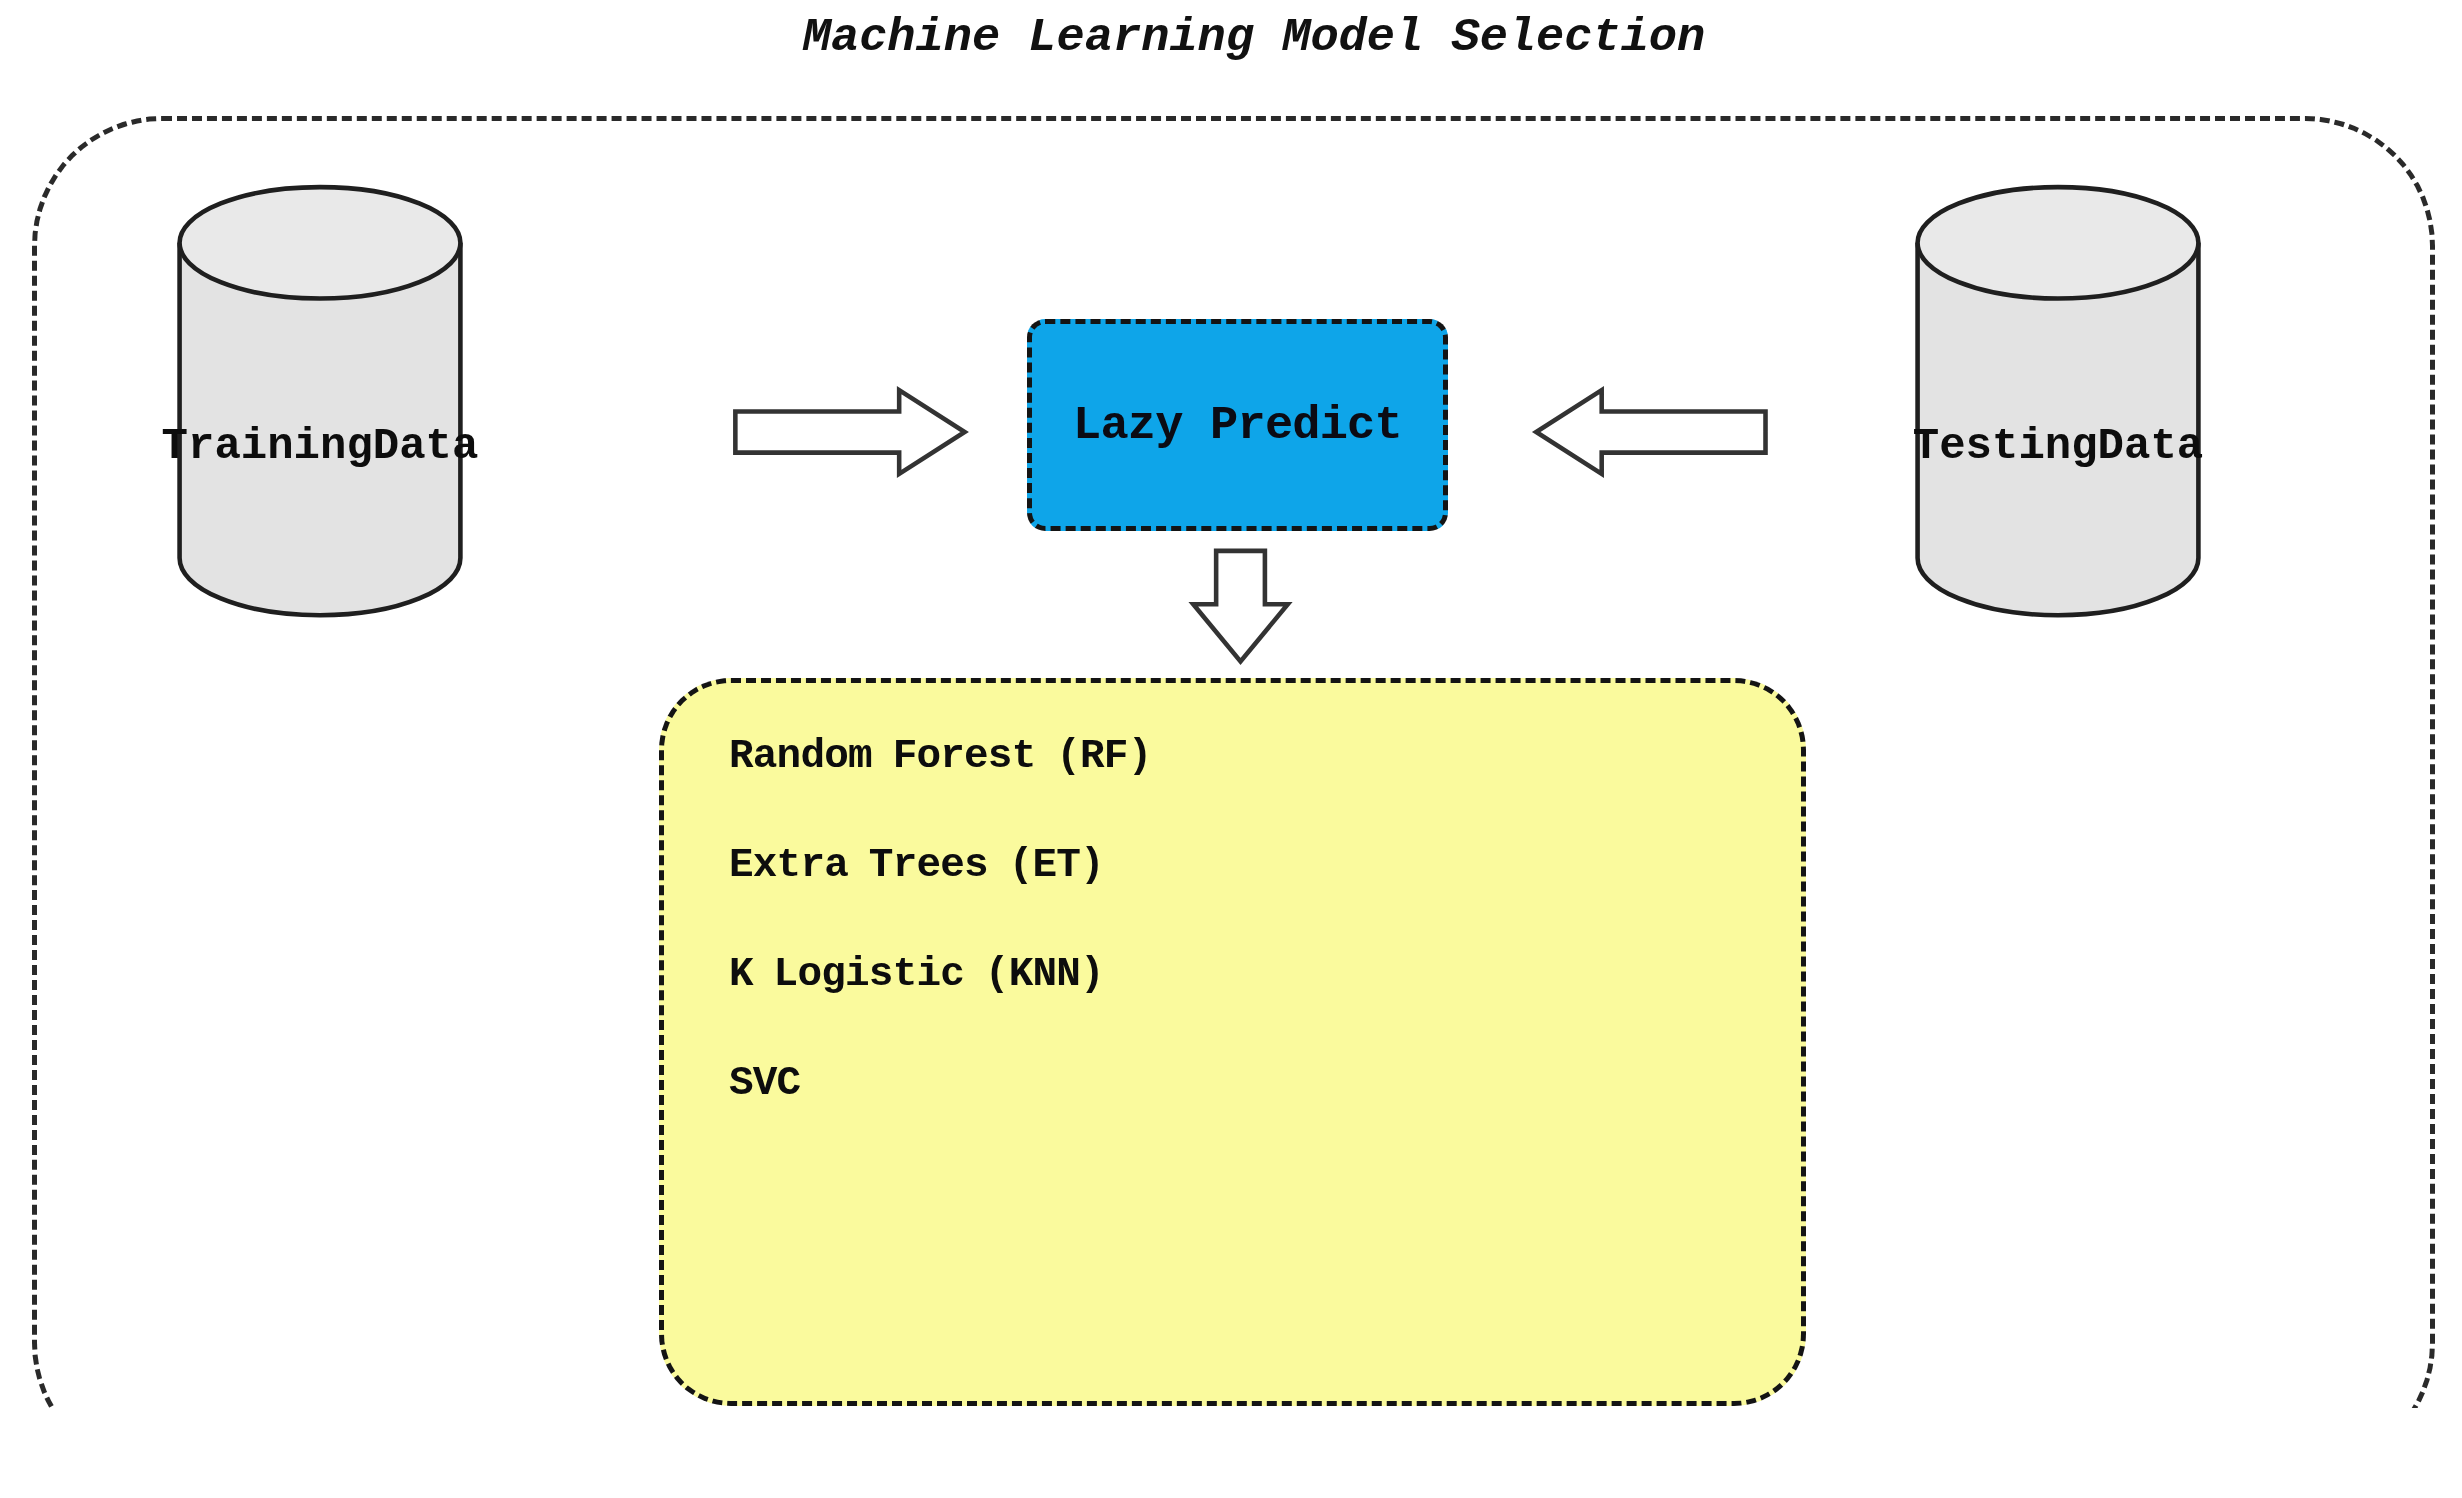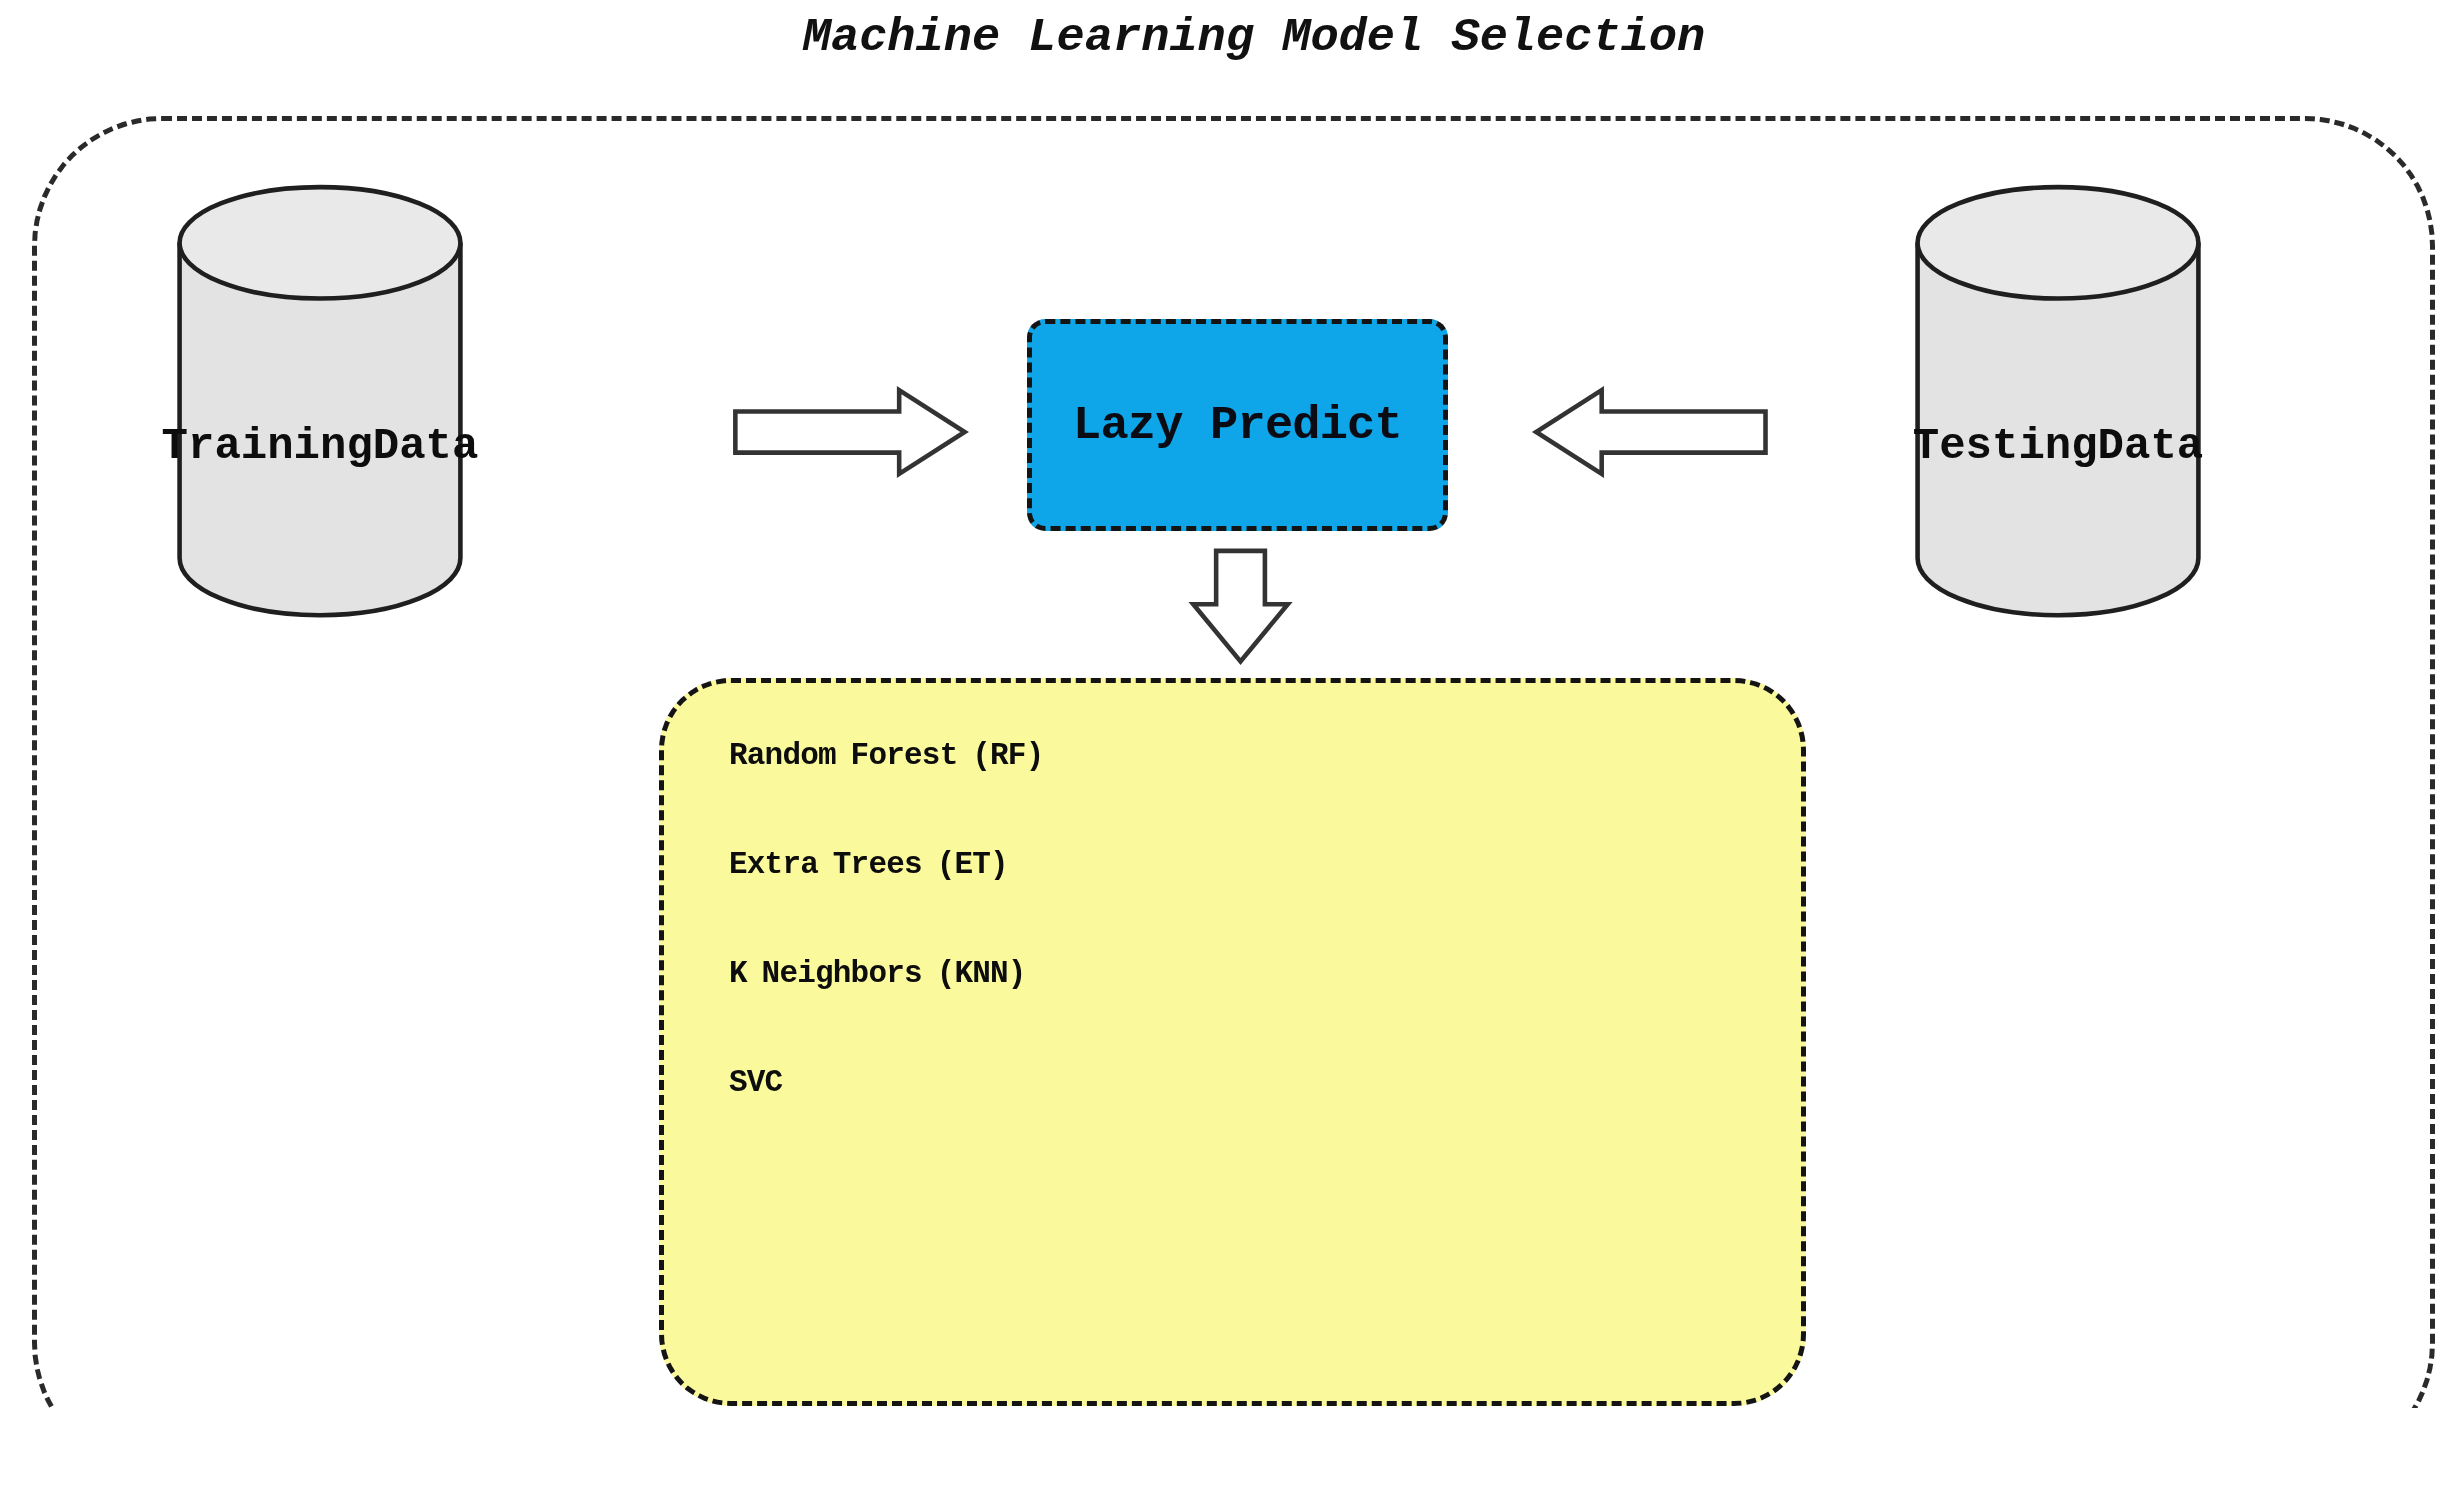--- a/index.html
+++ b/index.html
@@ -74,21 +74,21 @@
   }
   .models-list{
     position:absolute;inset:0;
     padding:18.3px 30.5px 0 65px;
     box-sizing:border-box;
     display:flex;flex-direction:column;
   }
   .model-item{
     height:109px;
     display:flex;align-items:center;
-    font-size:31px;font-weight:700;
+    font-size:41px;font-weight:700;
     letter-spacing:-0.8px;
     word-spacing:-3px;
     color:#0d0d0d;
     white-space:nowrap;
   }
   
   .arrows-layer{position:absolute;inset:0;width:2462px;height:1498px;}
 </style>
 </head>
 <body>
@@ -128,19 +128,19 @@
   </svg>
 
   <div class="processor-box" style="background-color: #0ea5e9;">
     <span>Lazy Predict</span>
   </div>
 
   <div class="models-box" style="background-color: rgb(250, 250, 157);">
     <div class="models-list">
         <div class="model-item">Random Forest (RF)</div>
         <div class="model-item">Extra Trees (ET)</div>
-        <div class="model-item">K Neighbors (KNN)</div>
+        <div class="model-item">K Logistic (KNN)</div>
         <div class="model-item">SVC</div>
       </div>
   </div>
 
 </div>
 
 
 </body></html>

